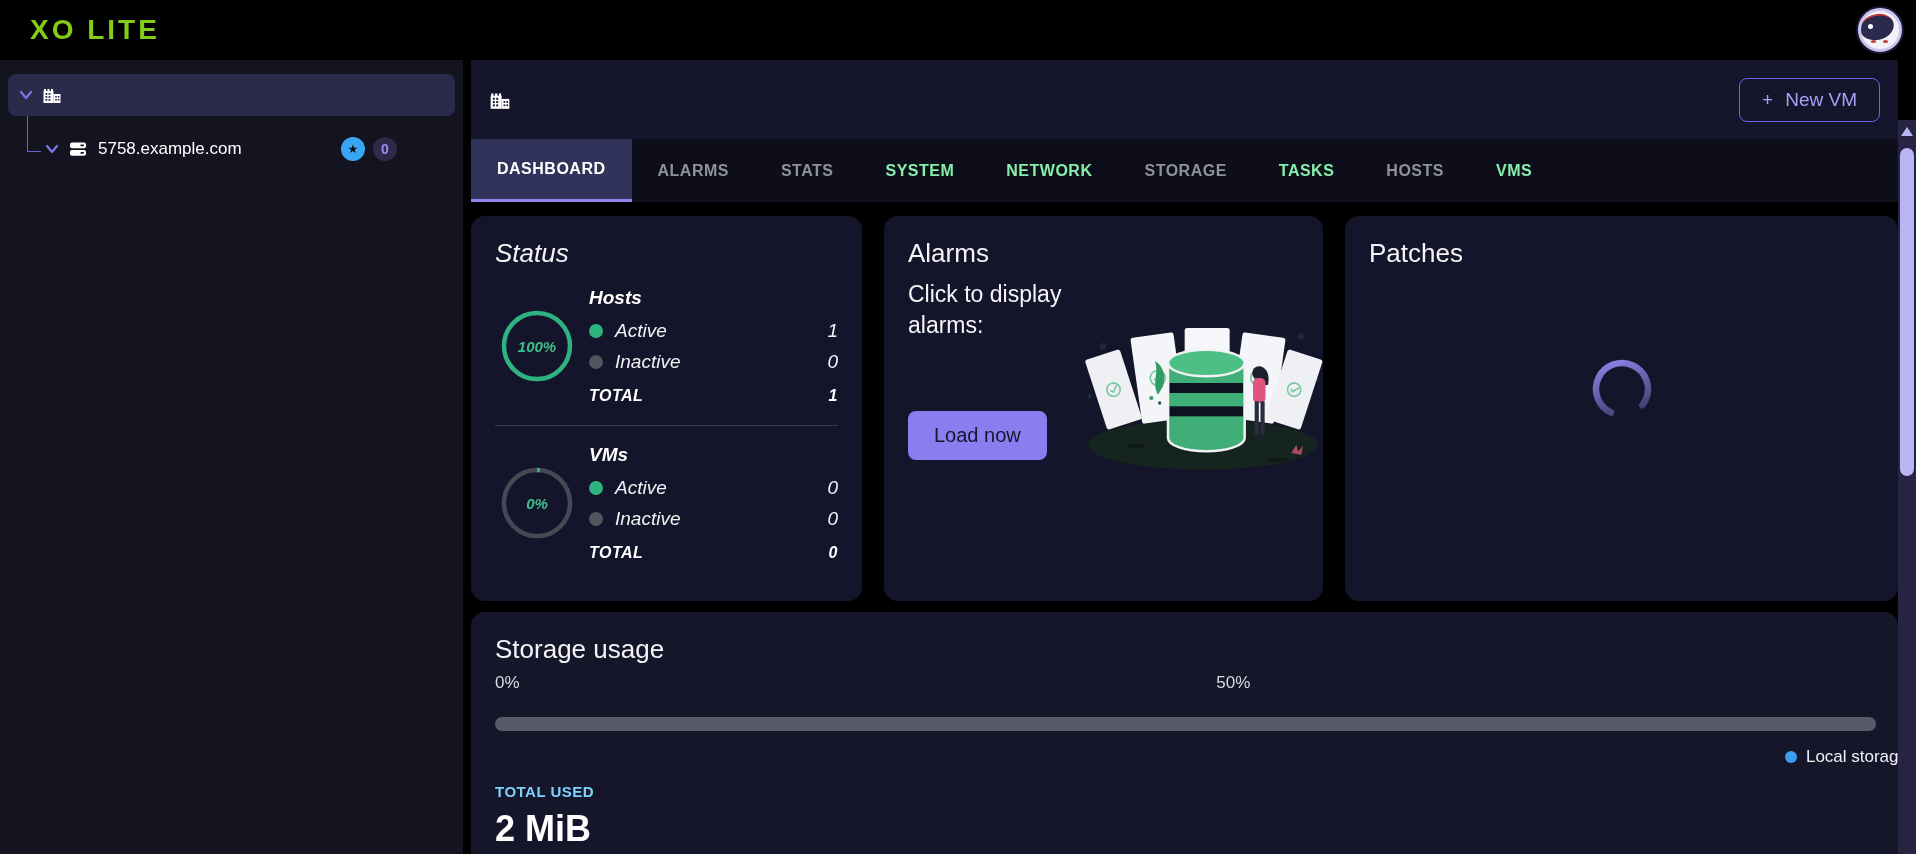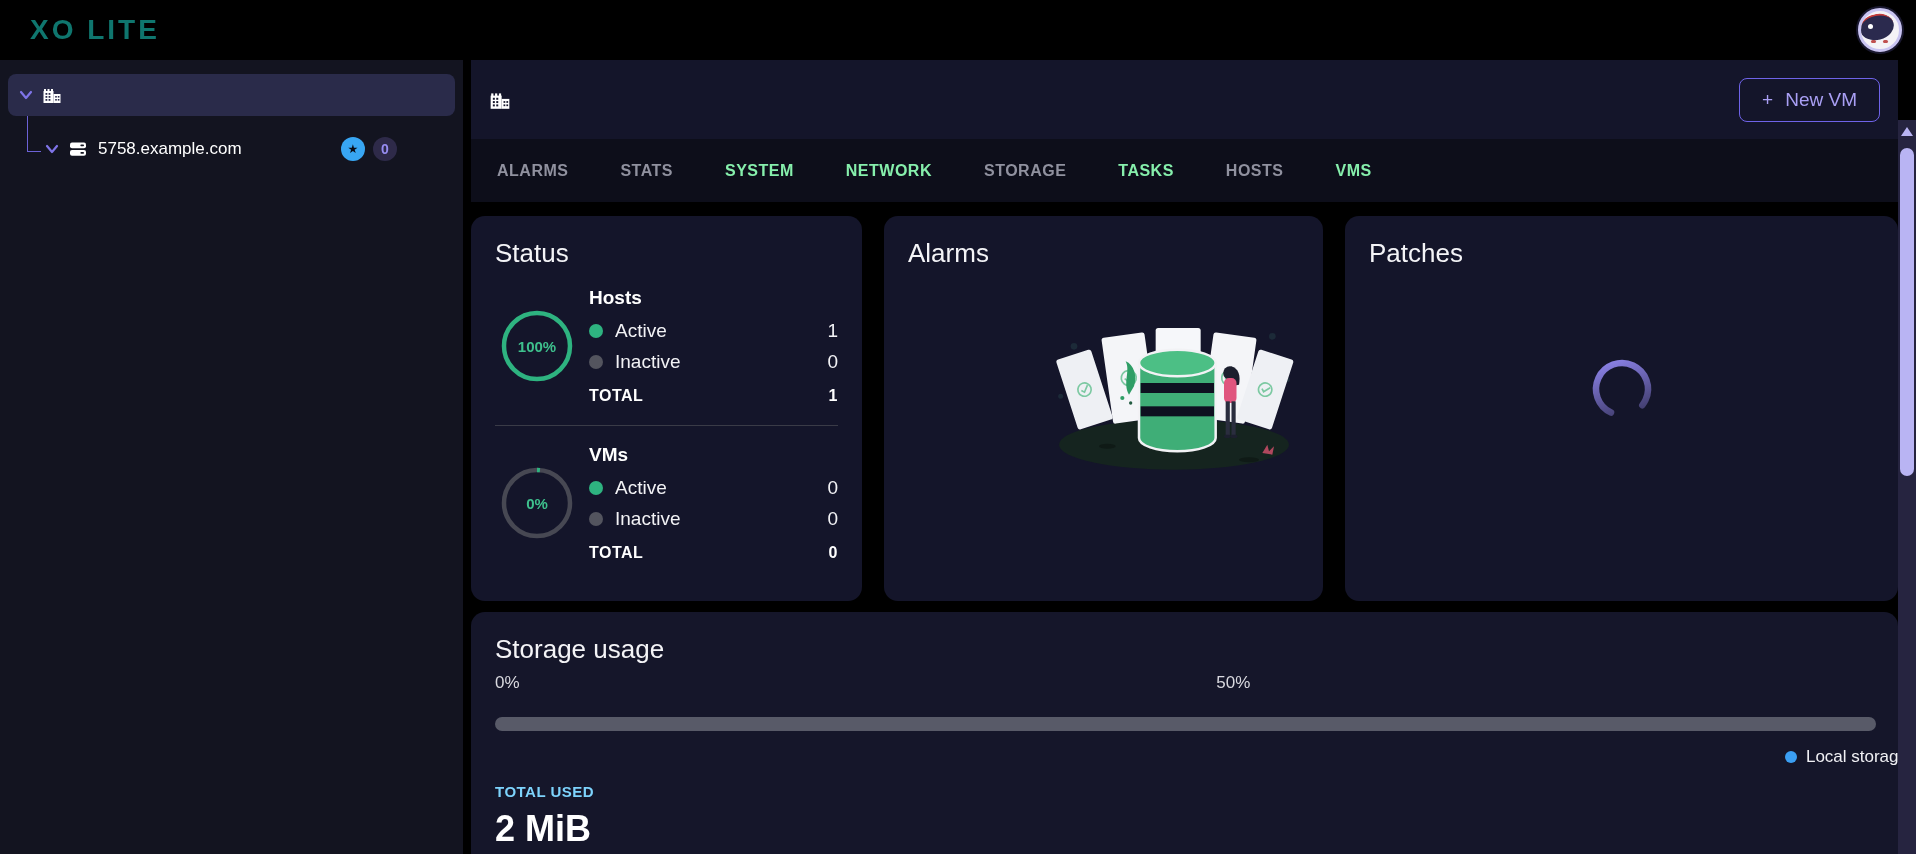--- a/index.html
+++ b/index.html
@@ -3,21 +3,21 @@
 <meta charset="utf-8">
 <style>
   * { margin:0; padding:0; box-sizing:border-box; }
   html,body { width:1916px; height:854px; overflow:hidden; background:#000;
     font-family:"Liberation Sans", sans-serif; }
   .app { width:1916px; height:854px; display:flex; flex-direction:column; }
 
   
   .topbar { height:60px; background:#000; display:flex; align-items:center;
     justify-content:space-between; padding:0 14px 0 30px; flex:0 0 auto; }
-  .logo { color:#0f766e; font-size:28px; font-weight:700; letter-spacing:3px; }
+  .logo { color:#84cc16; font-size:28px; font-weight:700; letter-spacing:3px; }
   .avatar { width:44px; height:44px; border-radius:50%; background:#f4f2f6;
     border:3px solid #c9c4f2; position:relative; overflow:hidden; box-shadow:0 0 0 2px #1a1930; cursor:pointer; }
   .avatar .pupil { position:absolute; width:34px; height:26px; background:#2b2a4e;
     border-radius:50%; top:3px; left:-1px; transform:rotate(-14deg); border-top:2px solid #c43c3c; }
   .avatar .glint { position:absolute; width:5px; height:5px; background:#fff; border-radius:50%;
     top:13px; left:7px; }
   .avatar .m1,.avatar .m2 { position:absolute; width:5px; height:3px; background:#c05050; border-radius:2px; bottom:6px; }
   .avatar .m1 { left:10px; } .avatar .m2 { left:22px; }
 
   
@@ -52,21 +52,21 @@
   .tab { display:flex; align-items:center; padding:0 26px; font-size:16px; font-weight:700;
     letter-spacing:0.5px; color:#86efac; cursor:pointer; border:none; background:transparent;
     font-family:inherit; }
   .tab.active { background:#32335a; border-bottom:3px solid #8e83f1; color:#ffffff; }
   .tab.dim { color:#90919f; }
 
   
   .cards { display:flex; gap:22px; margin-top:14px; height:385px; flex:0 0 auto; }
   .card { background:#14152a; border-radius:14px; padding:22px 24px; color:#fff; overflow:hidden; }
   .card-title { font-size:26px; font-weight:500; color:#f4f4f7; }
-  .card.status { width:391px; flex:0 0 auto; }
+  .card.status { width:391px; flex:0 0 auto;font-style:italic; }
   .card.alarms { width:439px; flex:0 0 auto; }
   .card.patches { flex:1; }
 
   .sect { display:flex; align-items:center; margin-top:18px; }
   .ringwrap { width:76px; height:76px; position:relative; flex:0 0 auto; margin:0 14px 0 4px; }
   .ringwrap svg { display:block; }
   .ringpct { position:absolute; inset:0; display:flex; align-items:center; justify-content:center;
     color:#3ec08d; font-weight:700; font-size:15px; }
   .legend { flex:1; }
   .legend h3 { font-size:19px; font-weight:700; color:#fff; margin-bottom:6px; }
@@ -189,20 +189,21 @@
           <rect x="13.2" y="14" width="1.6" height="1.6" fill="currentColor"></rect>
           <rect x="15.8" y="14" width="1.6" height="1.6" fill="currentColor"></rect>
         </svg>
         <button class="newvm-btn">
           <span>+</span>
           <span>New VM</span>
         </button>
       </div>
 
       <div class="tabbar">
+        <button class="tab active">DASHBOARD</button>
         <button class="tab dim">ALARMS</button>
         <button class="tab dim">STATS</button>
         <button class="tab">SYSTEM</button>
         <button class="tab">NETWORK</button>
         <button class="tab dim">STORAGE</button>
         <button class="tab">TASKS</button>
         <button class="tab dim">HOSTS</button>
         <button class="tab">VMS</button>
       </div>
 
@@ -263,20 +264,24 @@
                 <span class="lbl">TOTAL</span>
                 <span>0</span>
               </div>
             </div>
           </div>
         </div>
 
         <div class="card alarms">
           <div class="card-title">Alarms</div>
           <div class="alarms-flex">
+            <div class="alarms-left">
+              <div class="alarms-msg">Click to display alarms:</div>
+              <button class="loadnow-btn">Load now</button>
+            </div>
             <div class="illus">
               <svg width="250" height="190" viewBox="0 0 300 220">
                 <ellipse cx="150" cy="178" rx="138" ry="30" fill="#15241f"></ellipse>
                 <circle cx="30" cy="60" r="4" fill="#1c2a38"></circle>
                 <circle cx="268" cy="48" r="4" fill="#1c2a38"></circle>
                 <circle cx="286" cy="100" r="3" fill="#1c2a38"></circle>
                 <circle cx="14" cy="120" r="3" fill="#1c2a38"></circle>
                 <g>
                   <g transform="rotate(-18 42 110)">
                     <rect x="20" y="68" width="44" height="88" rx="3" fill="#eef0f4"></rect>

